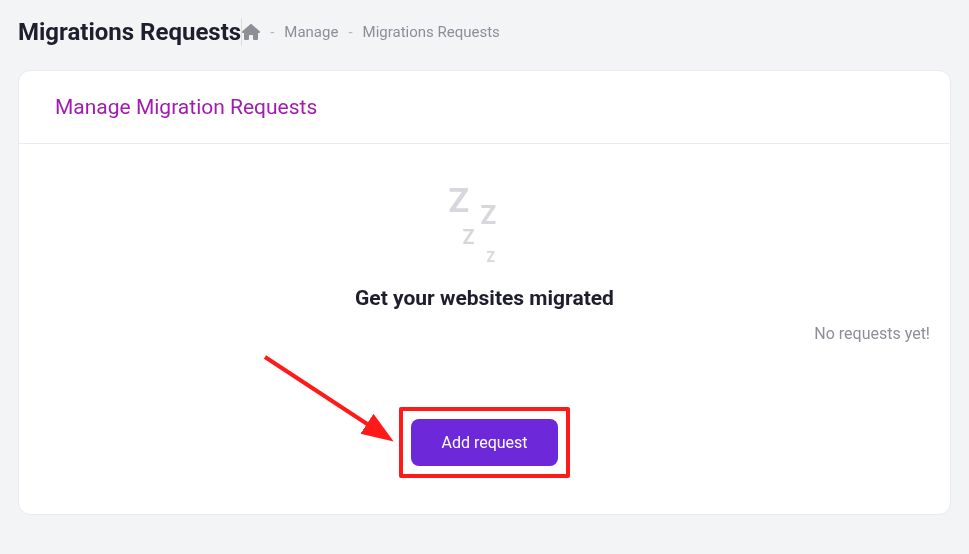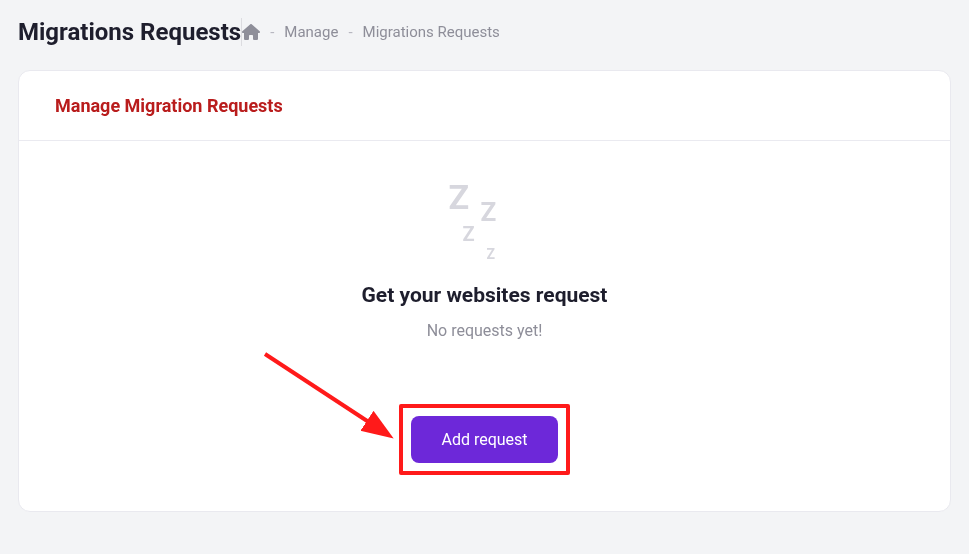--- a/index.html
+++ b/index.html
@@ -47,23 +47,23 @@
       background: #ffffff;
       border: 1px solid #e9e9ef;
       border-radius: 12px;
       overflow: hidden;
     }
     .card-header {
       padding: 24px 36px;
       border-bottom: 1px solid #eaeaf0;
     }
     .card-header-title {
-      font-size: 18px;
-      font-weight: 700;
-      color: #b91c1c;
+      font-size: 21px;
+      font-weight: 400;
+      color: #a21caf;
     }
     .card-body {
       padding: 40px 20px 36px 20px;
       text-align: center;
       position: relative;
     }
     .zzz {
       display: block;
       margin: 0 auto 22px auto;
       color: #d7d7de;
@@ -81,20 +81,21 @@
     .empty-title {
       font-size: 21px;
       font-weight: 700;
       color: #1e1e2d;
       margin-bottom: 14px;
     }
     .empty-sub {
       font-size: 16px;
       color: #8e8e99;
       margin-bottom: 64px;
+      text-align: right;
     }
     .button-wrap {
       display: inline-block;
       border: 4px solid #ff1a1a;
       padding: 8px;
       border-radius: 2px;
     }
     .add-btn {
       background: #6d28d9;
       color: #ffffff;
@@ -137,21 +138,21 @@
     <div class="card-header">
       <h2 class="card-header-title">Manage Migration Requests</h2>
     </div>
     <div class="card-body">
       <div class="zzz">
         <span class="z1">Z</span>
           <span class="z2">Z</span>
           <span class="z3">Z</span>
           <span class="z4">Z</span>
       </div>
-      <div class="empty-title">Get your websites request</div>
+      <div class="empty-title">Get your websites migrated</div>
       <div class="empty-sub">No requests yet!</div>
 
       <svg class="annotation-arrow" width="150" height="110">
         <defs>
           <marker id="arrowhead" markerWidth="8" markerHeight="8" refX="6" refY="3" orient="auto">
             <polygon points="0 0, 8 3, 0 6" fill="#ff1a1a"></polygon>
           </marker>
         </defs>
         <line x1="8" y1="8" x2="130" y2="88" stroke="#ff1a1a" stroke-width="4" marker-end="url(#arrowhead)"></line>
       </svg>

